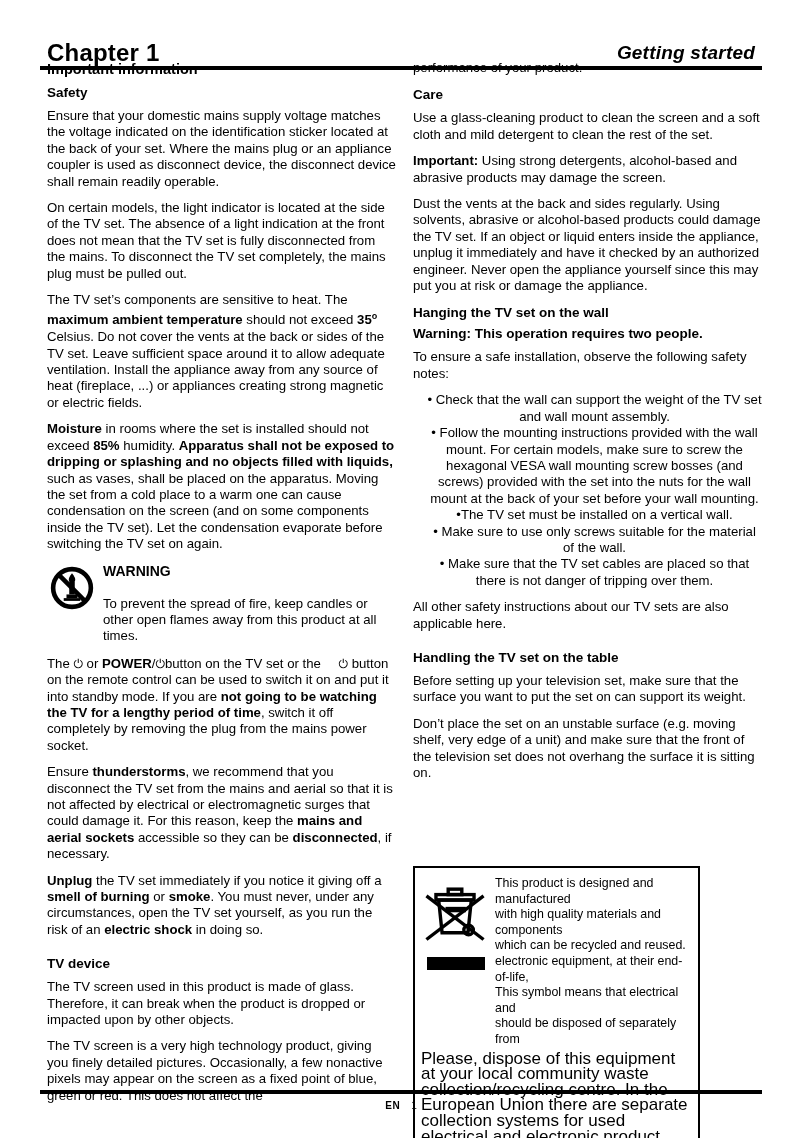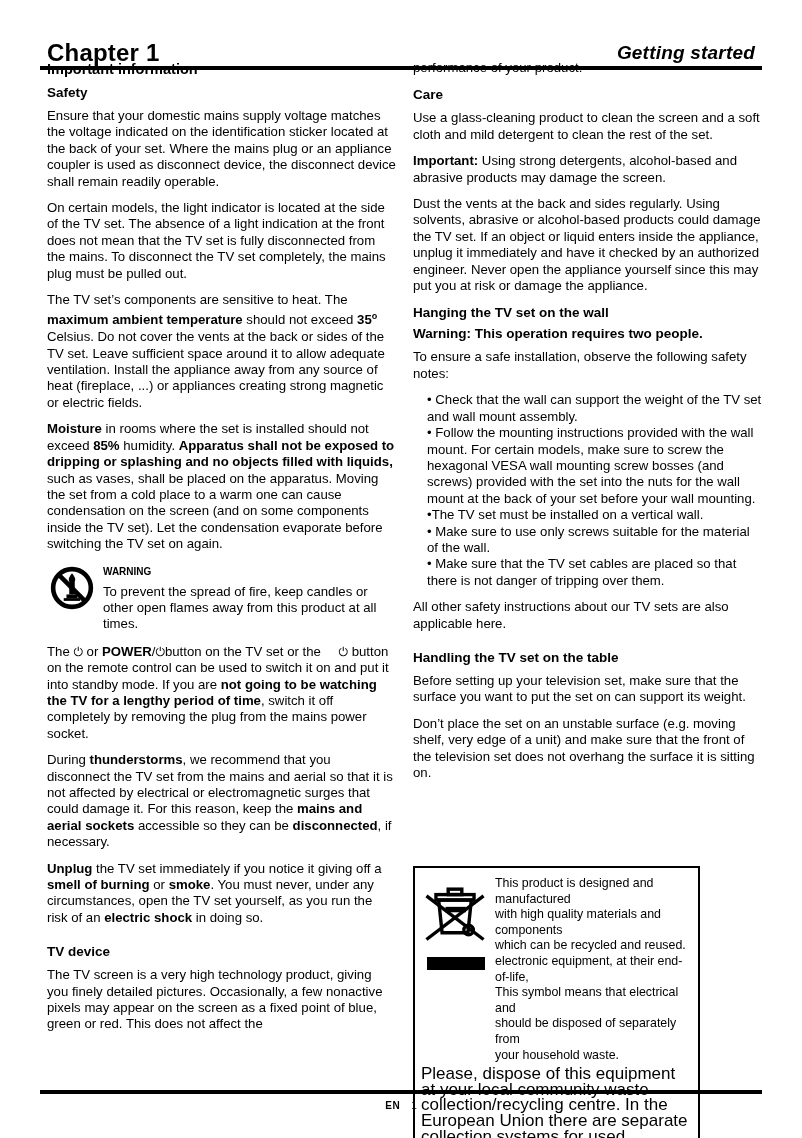--- a/index.html
+++ b/index.html
@@ -129,42 +129,42 @@
     padding-left: 56px;
   }
   .warn-icon {
     position: absolute;
     left: 2px;
     top: 2px;
     width: 46px;
     height: 46px;
   }
   .warn-title {
-    font-size: 10px;
+    font-size: 14px;
     font-weight: bold;
     line-height: 17px;
-    margin: 0 0 4px 0;
+    margin: 0 0 16px 0;
   }
   .warn-text {
     font-size: 13.2px;
     line-height: 16.4px;
     margin: 0;
   }
 
   
   .bullet-list {
     margin: 0 0 10px 0;
     padding: 0 0 0 14px;
   }
   .bullet-item {
     font-size: 13.2px;
     line-height: 16.4px;
     margin: 0;
     direction: rtl;
-    text-align: left;
+    text-align: center;
     unicode-bidi: plaintext;
   }
   .bullet-item > span {
     direction: ltr;
     unicode-bidi: embed;
   }
   .bullet-dot {
     direction: rtl;
   }
 
@@ -242,25 +242,26 @@
 
           <line x1="21" y1="21" x2="79" y2="79" stroke="#000" stroke-width="10"></line>
         </svg>
       </span>
       <p class="warn-title">WARNING</p>
       <p class="warn-text">To prevent the spread of fire, keep candles or other open flames away from this product at all times.</p>
     </div>
 
     <p class="body"><span>The </span><span class="pwr">⏻</span><span> or </span><b>POWER</b><span>/</span><span class="pwr">⏻</span><span>button on the TV set or the </span><span class="pwr-sp"></span><span class="pwr">⏻</span><span> button on the remote control can be used to switch it on and put it into standby mode. If you are </span><b>not going to be watching the TV for a lengthy period of time</b><span>, switch it off completely by removing the plug from the mains power socket.</span></p>
 
-    <p class="body"><span>During </span><b>thunderstorms</b><span>, we recommend that you disconnect the TV set from the mains and aerial so that it is not affected by electrical or electromagnetic surges that could damage it. For this reason, keep the </span><b>mains and aerial sockets</b><span> accessible so they can be </span><b>disconnected</b><span>, if necessary.</span></p>
+    <p class="body"><span>Ensure </span><b>thunderstorms</b><span>, we recommend that you disconnect the TV set from the mains and aerial so that it is not affected by electrical or electromagnetic surges that could damage it. For this reason, keep the </span><b>mains and aerial sockets</b><span> accessible so they can be </span><b>disconnected</b><span>, if necessary.</span></p>
 
     <p class="body"><b>Unplug</b><span> the TV set immediately if you notice it giving off a </span><b>smell of burning</b><span> or </span><b>smoke</b><span>. You must never, under any circumstances, open the TV set yourself, as you run the risk of an </span><b>electric shock</b><span> in doing so.</span></p>
 
     <h3 class="h-sub spaced-top">TV device</h3>
+    <p class="body">The TV screen used in this product is made of glass. Therefore, it can break when the product is dropped or impacted upon by other objects.</p>
     <p class="body">The TV screen is a very high technology product, giving you finely detailed pictures. Occasionally, a few nonactive pixels may appear on the screen as a fixed point of blue, green or red. This does not affect the</p>
   </div>
 
   <div class="col col-right">
 
     <p class="body">performance of your product.</p>
 
     <h3 class="h-sub">Care</h3>
     <p class="body">Use a glass-cleaning product to clean the screen and a soft cloth and mild detergent to clean the rest of the set.</p>
 
@@ -309,21 +310,20 @@
         </svg>
         <div class="weee-bar"></div>
       </div>
       <div class="weee-top-text">
         <div>This product is designed and manufactured</div>
         <div>with high quality materials and components</div>
         <div>which can be recycled and reused.</div>
         <div>electronic equipment, at their end-of-life,</div>
         <div>This symbol means that electrical and</div>
         <div>should be disposed of separately from</div>
-        <div>your household waste.</div>
       </div>
     </div>
     <div class="weee-bottom-text">Please, dispose of this equipment at your local community waste collection/recycling centre. In the European Union there are separate collection systems for used electrical and electronic product. Please, help us to conserve the environment we live in!</div>
   </div>
 
   <div class="rule-bottom"></div>
   <div class="footer">
     <span class="lang">EN</span><span class="pageno">1</span>
   </div>
 

